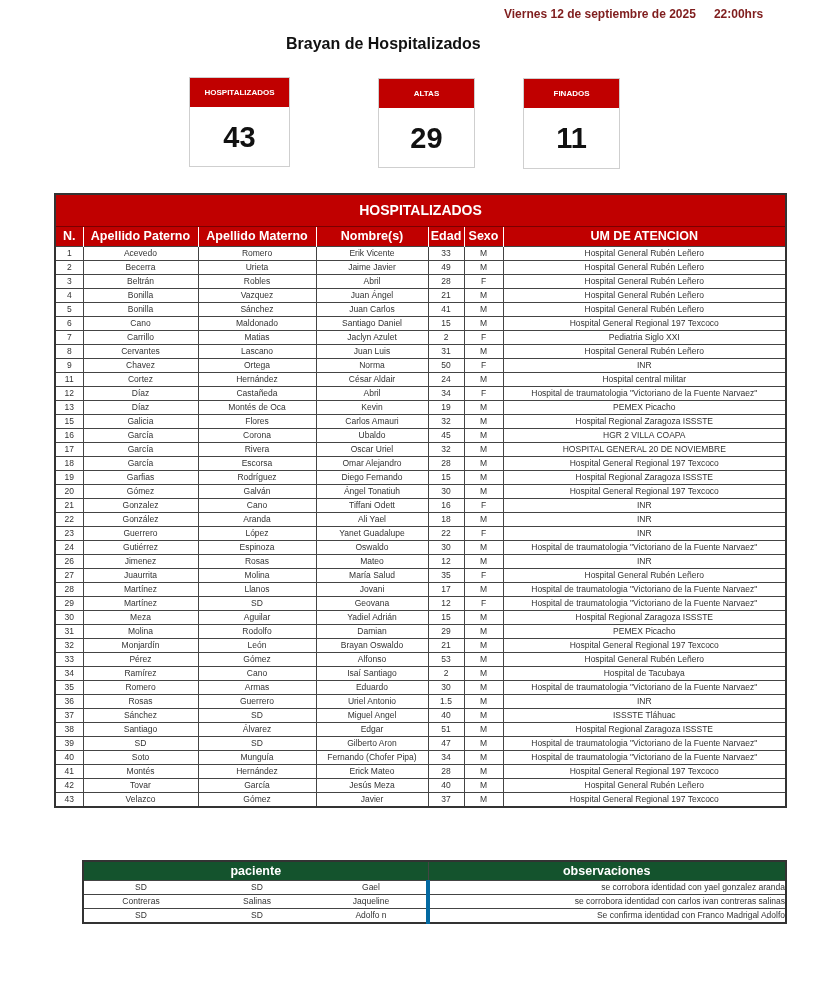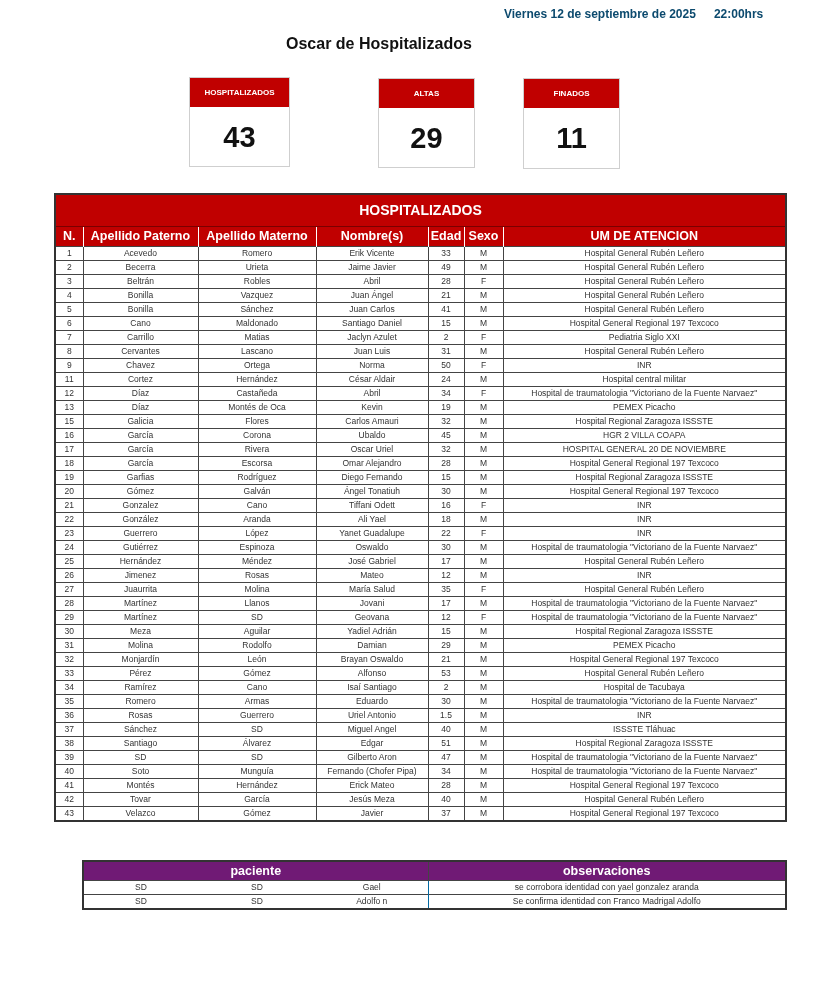--- a/index.html
+++ b/index.html
@@ -1,50 +1,50 @@
 <!DOCTYPE html>
 <html><head>
 <meta charset="utf-8">
 <style>
   * { box-sizing: border-box; margin: 0; padding: 0; }
   html, body { width: 828px; height: 985px; background: #ffffff; overflow: hidden; }
   body { position: relative; font-family: "Liberation Sans", sans-serif; color: #222; }
 
-  .date-line { position: absolute; top: 7px; left: 504px; font-size: 12px; font-weight: bold; color: #0c4a6e; white-space: nowrap; }
+  .date-line { position: absolute; top: 7px; left: 504px; font-size: 12px; font-weight: bold; color: #7f1d1d; white-space: nowrap; }
   .date-line .time { margin-left: 18px; }
 
   .page-title { position: absolute; top: 35px; left: 286px; font-size: 16px; font-weight: bold; color: #111; }
 
   .card { position: absolute; border: 1px solid #cfcfcf; background: #fff; }
   .card .card-head { background: #c00000; color: #fff; font-size: 8px; font-weight: bold; text-align: center; height: 29px; line-height: 29px; }
   .card .card-value { text-align: center; font-size: 29px; font-weight: bold; color: #111; line-height: 60px; }
   #card-hosp { left: 189px; top: 77px; width: 101px; height: 90px; }
   #card-altas { left: 359px; top: 78px; width: 97px; height: 90px; margin-left: 19px; }
   #card-finados { left: 523px; top: 78px; width: 97px; height: 91px; }
 
   table { border-collapse: collapse; table-layout: fixed; position: absolute; }
   #main-table { left: 54px; top: 193px; width: 731px; border: 2px solid #333; }
   #main-table .title-row th { background: #c00000; color: #fff; font-size: 14px; font-weight: bold; height: 32px; text-align: center; border: none; border-bottom: 1px solid #7a0000; }
   #main-table .head-row th { background: #c00000; color: #fff; font-size: 12.5px; font-weight: bold; height: 20px; text-align: center; border-right: 1px solid #fff; white-space: nowrap; overflow: hidden; }
   #main-table .head-row th:last-child { border-right: none; }
   #main-table td { font-size: 8.5px; height: 14px; line-height: 13px; text-align: center; border: 1px solid #444; white-space: nowrap; overflow: hidden; color: #333; padding: 0 2px; }
 
   #obs-table { left: 82px; top: 860px; width: 703px; border: 2px solid #333; }
-  #obs-table th { background: #701a75; color: #fff; font-size: 12.5px; font-weight: bold; height: 19px; text-align: center; border-right: 1px solid #444; }
+  #obs-table th { background: #14532d; color: #fff; font-size: 12.5px; font-weight: bold; height: 19px; text-align: center; border-right: 1px solid #444; }
   #obs-table td { font-size: 8.5px; height: 14px; line-height: 13px; text-align: center; border-top: 1px solid #444; white-space: nowrap; overflow: hidden; color: #333; }
-  #obs-table td.obs { border-left: 1px solid #0369a1; }
+  #obs-table td.obs { border-left: 4px solid #0369a1; text-align: right; }
 </style>
 </head>
 <body>
 
 <div class="date-line">
   <span>Viernes 12 de septiembre de 2025</span><span class="time">22:00hrs</span>
 </div>
 
-<div class="page-title">Oscar de Hospitalizados</div>
+<div class="page-title">Brayan de Hospitalizados</div>
 
 <div class="card" id="card-hosp">
   <div class="card-head">HOSPITALIZADOS</div>
   <div class="card-value">43</div>
 </div>
 <div class="card" id="card-altas">
   <div class="card-head">ALTAS</div>
   <div class="card-value">29</div>
 </div>
 <div class="card" id="card-finados">
@@ -269,29 +269,20 @@
       <tr>
         <td>24</td>
         <td>Gutiérrez</td>
         <td>Espinoza</td>
         <td>Oswaldo</td>
         <td>30</td>
         <td>M</td>
         <td>Hospital de traumatologia "Victoriano de la Fuente Narvaez"</td>
       </tr>
       <tr>
-        <td>25</td>
-        <td>Hernández</td>
-        <td>Méndez</td>
-        <td>José Gabriel</td>
-        <td>17</td>
-        <td>M</td>
-        <td>Hospital General Rubén Leñero</td>
-      </tr>
-      <tr>
         <td>26</td>
         <td>Jimenez</td>
         <td>Rosas</td>
         <td>Mateo</td>
         <td>12</td>
         <td>M</td>
         <td>INR</td>
       </tr>
       <tr>
         <td>27</td>
@@ -463,19 +454,25 @@
     </tr>
   </thead>
   <tbody id="obs-tbody">
       <tr>
         <td>SD</td>
         <td>SD</td>
         <td>Gael</td>
         <td class="obs">se corrobora identidad con yael gonzalez aranda</td>
       </tr>
       <tr>
+        <td>Contreras</td>
+        <td>Salinas</td>
+        <td>Jaqueline</td>
+        <td class="obs">se corrobora identidad con carlos ivan contreras salinas</td>
+      </tr>
+      <tr>
         <td>SD</td>
         <td>SD</td>
         <td>Adolfo n</td>
         <td class="obs">Se confirma identidad con Franco Madrigal Adolfo</td>
       </tr>
     </tbody>
 </table>
 
 </body></html>

